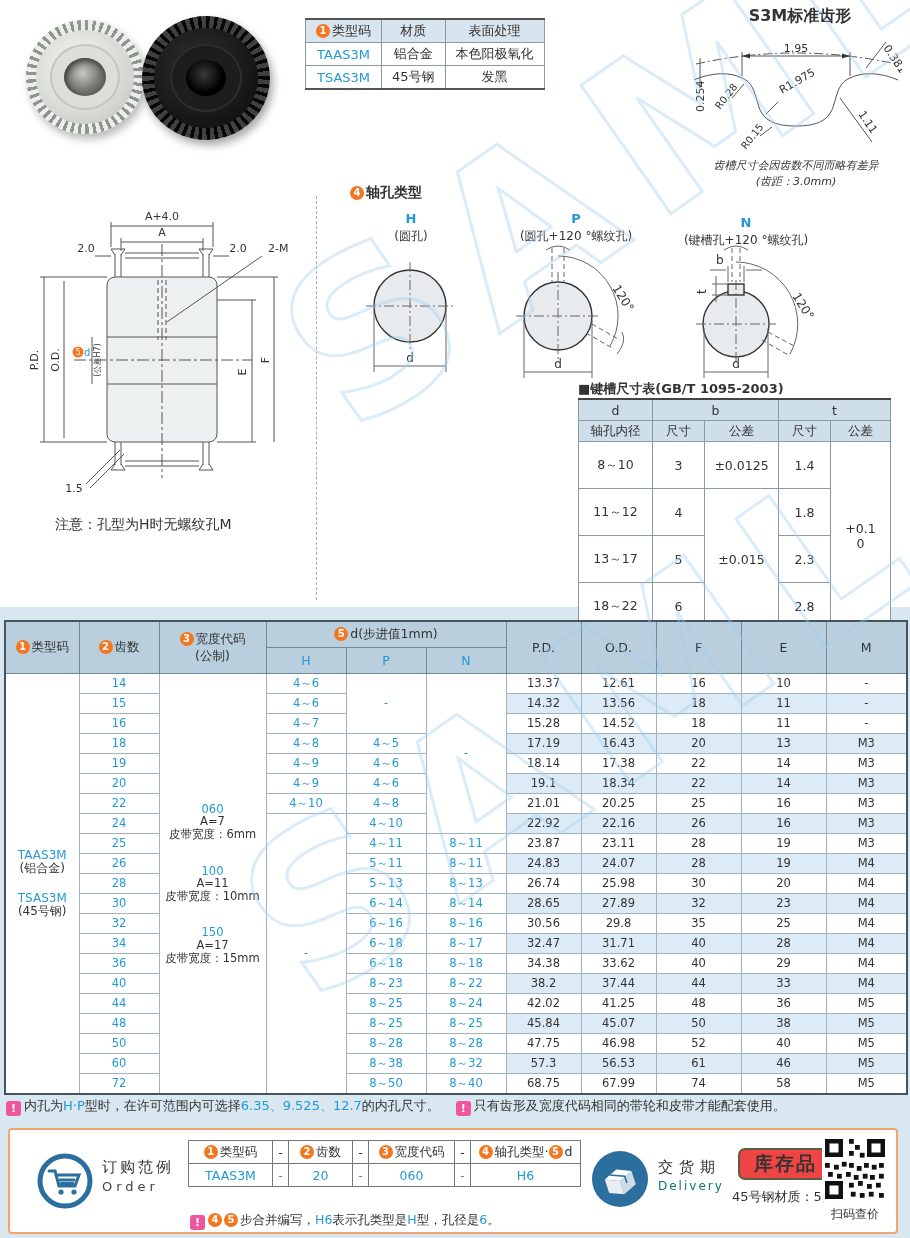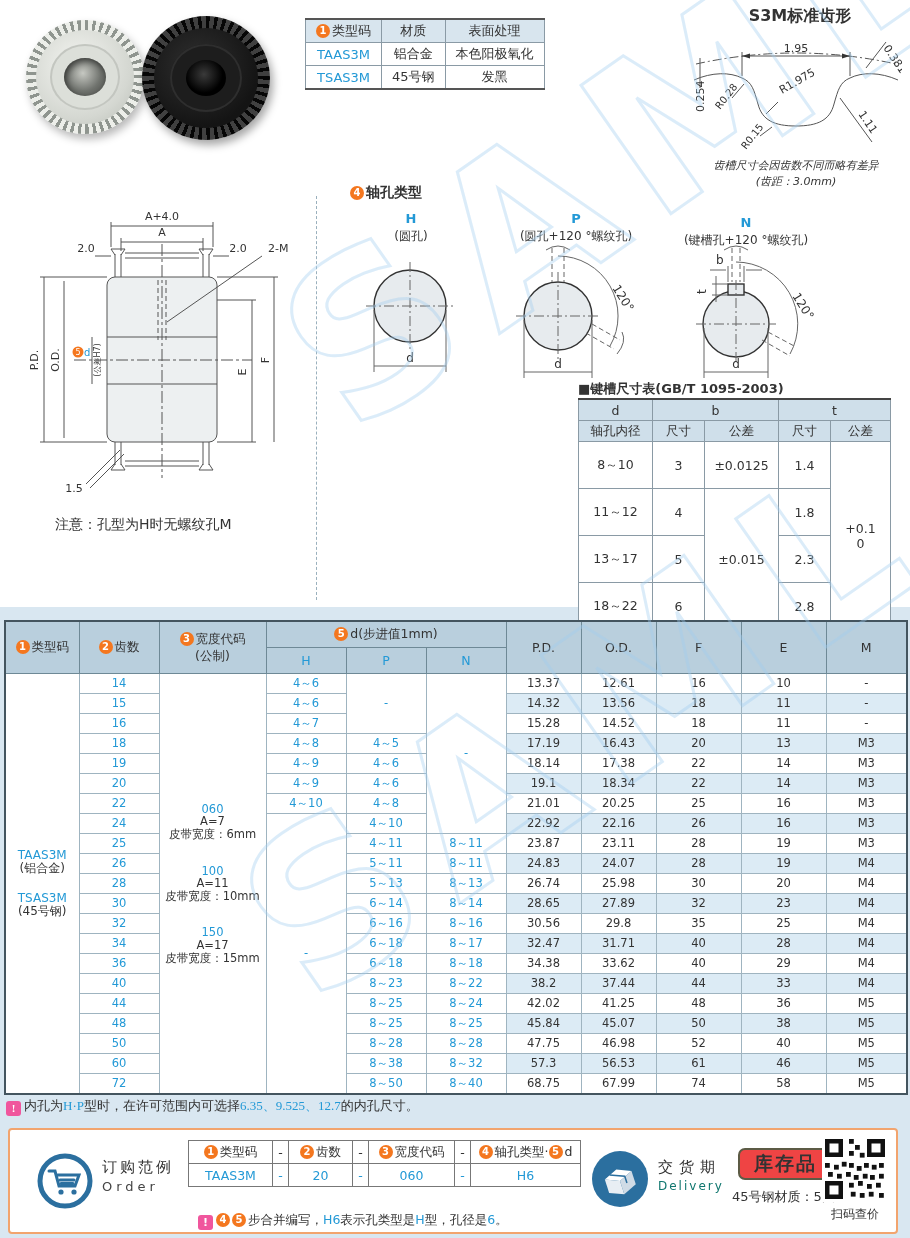--- a/index.html
+++ b/index.html
@@ -43,21 +43,21 @@
   .main{border-collapse:collapse;table-layout:fixed;width:902px;background:#fff;font-size:11.5px;text-align:center;border:2px solid #44555f;}
   .main th{background:#b9cfdd;border:1px solid #6e8996;font-weight:normal;font-size:12.5px;height:25px;padding:0;}
   .main td{border:1px solid #9fb4c0;height:19px;padding:0;line-height:1.1;}
   .main td.s{background:#dcebf5;}
   .type-cell{font-size:12px;line-height:1.35;}
   .type-cell .gap{height:16px;}
   .width-cell{font-size:11.5px;line-height:1.3;vertical-align:middle;}
   .wblock{margin:0 0 24px 0;}
   .wblock:last-child{margin-bottom:0;}
   
-  .notes{left:6px;top:1097px;font-size:13px;display:flex;gap:16px;align-items:flex-start;white-space:nowrap;font-family:Liberation Serif, serif;}
+  .notes{left:6px;top:1097px;font-size:13px;display:flex;gap:16px;align-items:flex-start;white-space:nowrap;}
   
   .card-bot{left:8px;top:1128px;width:886px;height:102px;background:#fff;border:2px solid #f2a46e;border-radius:4px;}
   .order-title{font-size:15px;letter-spacing:3px;line-height:1.5;}
   .order-sub{font-size:13px;letter-spacing:4px;color:#444;}
   .ot{border-collapse:collapse;font-size:12.5px;text-align:center;table-layout:fixed;}
   .ot td{border:1px solid #777;height:22px;padding:0;background:#fff;}
   .ot .prod{font-size:13px;}
   .stock-badge{background:#ef4444;border:2px solid #5c5b45;border-radius:7px;font-size:19px;font-weight:bold;letter-spacing:2px;padding:1px 14px;display:inline-block;}
   .lead-time{font-size:13px;}
   .qr-label{font-size:12px;text-align:center;width:70px;}
@@ -586,20 +586,23 @@
         <td>58</td>
         <td>M5</td>
       </tr>
   </tbody>
 </table>
 
 <div class="abs notes">
   <span>
     <span class="bang">!</span><span>内孔为</span><span class="blue">H·P</span><span>型时，在许可范围内可选择</span><span class="blue">6.35、9.525、12.7</span><span>的内孔尺寸。</span>
   </span>
+  <span>
+    <span class="bang">!</span><span>只有齿形及宽度代码相同的带轮和皮带才能配套使用。</span>
+  </span>
 </div>
 
 <div class="abs card-bot">
   <svg class="abs" style="left:26px;top:22px;" width="58" height="58" viewBox="0 0 58 58">
     <circle cx="29" cy="29" r="25" fill="none" stroke="#2b6f9f" stroke-width="5"></circle>
     <g stroke="#2b6f9f" stroke-width="3" fill="none" stroke-linecap="round">
       <path d="M13 19 h6 l4 15 h16 l4 -11 h-21"></path>
       <path d="M24 28 h14 M25 31.5 h12"></path>
     </g>
     <circle cx="25" cy="40" r="2.6" fill="#2b6f9f"></circle>
@@ -634,21 +637,21 @@
       <td class="blue">TAAS3M</td>
       <td class="blue">-</td>
       <td class="blue">20</td>
       <td class="blue">-</td>
       <td class="blue">060</td>
       <td class="blue">-</td>
       <td class="blue">H6</td>
     </tr>
   </tbody>
     </table>
-  <div class="abs" style="left:180px;top:82px;font-size:12.5px;margin-left:8px;">
+  <div class="abs" style="left:180px;top:82px;font-size:12.5px;">
     <span class="bang">!</span><span class="badge">4</span><span class="badge">5</span><span>步合并编写，</span><span class="blue">H6</span><span>表示孔类型是</span><span class="blue">H</span><span>型，孔径是</span><span class="blue">6</span><span>。</span>
   </div>
 
   <svg class="abs" style="left:580px;top:19px;" width="60" height="60" viewBox="0 0 60 60">
     <circle cx="30" cy="30" r="28" fill="#2b6f9f"></circle>
     <g transform="rotate(-18 30 32)">
       <polygon points="16,26 30,20 44,26 30,32" fill="#fff"></polygon>
       <polygon points="16,26 30,32 30,46 16,40" fill="#e8eef4"></polygon>
       <polygon points="44,26 30,32 30,46 44,40" fill="#cfdbe6"></polygon>
       <polyline points="22,23 36,29 36,36" fill="none" stroke="#2b6f9f" stroke-width="1.5"></polyline>

